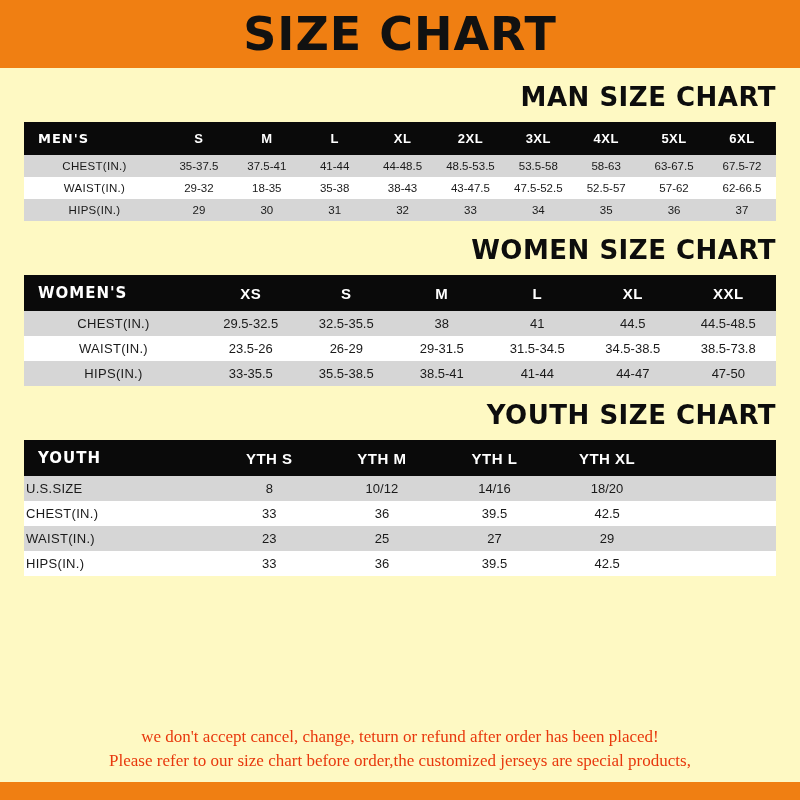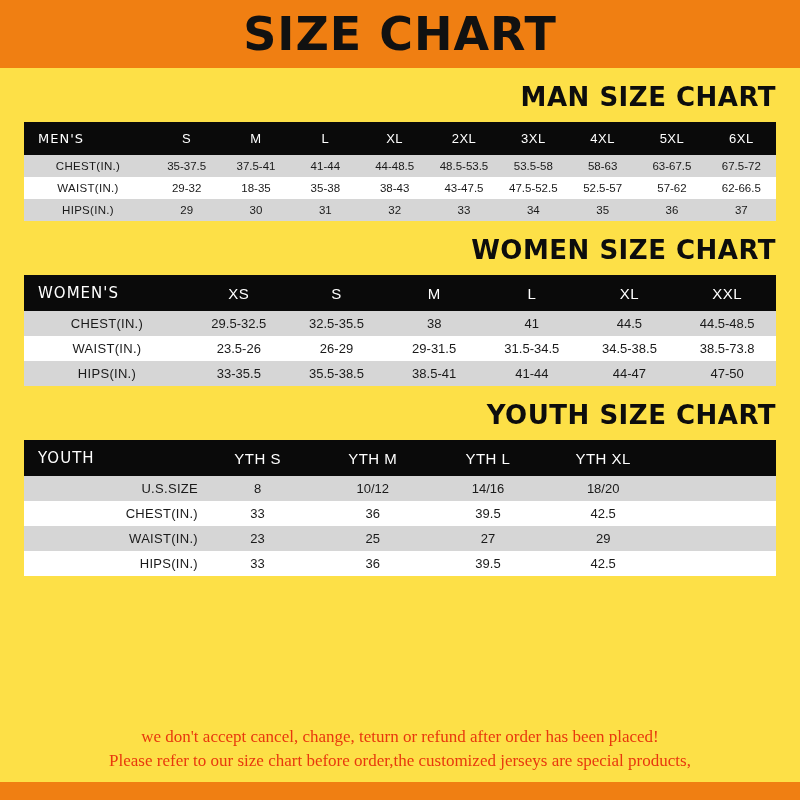--- a/index.html
+++ b/index.html
@@ -14,21 +14,21 @@
     color: #111111;
     overflow: hidden;
     position: relative;
   }
   .page {
     width: 800px;
     height: 800px;
     box-sizing: border-box;
     display: flex;
     flex-direction: column;
-    background: #fde047;
+    background: #fef9c3;
   }
 
   
   .banner {
     background: #f07f12;
     height: 68px;
     display: flex;
     align-items: center;
     justify-content: center;
     position: relative;
@@ -71,23 +71,23 @@
   table.size-table td {
     text-align: center;
     font-size: 12.5px;
     padding: 5px 2px;
     color: #1a1a1a;
     font-family: "Liberation Sans", sans-serif;
   }
   table.size-table thead th {
     background: #0a0a0a;
     color: #ffffff;
-    font-weight: normal;
+    font-weight: bold;
     font-size: 14px;
-    padding: 9px 2px;
+    padding: 9px 15px;
     letter-spacing: 0.5px;
   }
   table.size-table thead th.corner {
     text-align: left;
     padding-left: 14px;
     font-family: "DejaVu Sans", sans-serif;
     font-size: 16px;
     letter-spacing: 1px;
   }
   table.size-table tbody tr.light td {
@@ -108,21 +108,21 @@
 
   
   #women-table thead th.corner { width: 150px; }
   #women-table td { font-size: 13px; }
   #women-table thead th { font-size: 15px; }
 
   
   #youth-table thead th.corner { width: 160px; }
   #youth-table td { font-size: 13px; }
   #youth-table thead th { font-size: 15px; }
-  #youth-table tbody td.rowhead { text-align: right; }
+  #youth-table tbody td.rowhead { text-align: left; }
 
   
   .footer-note {
     padding: 12px 20px 8px 20px;
     text-align: center;
     color: #e8380d;
     font-family: "Liberation Serif", serif;
     font-size: 17px;
     line-height: 1.45;
   }

